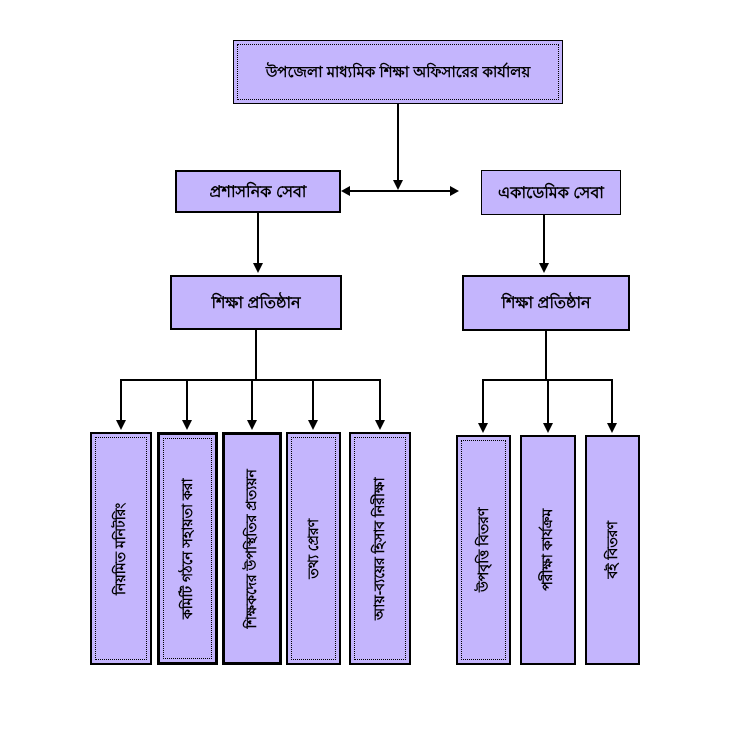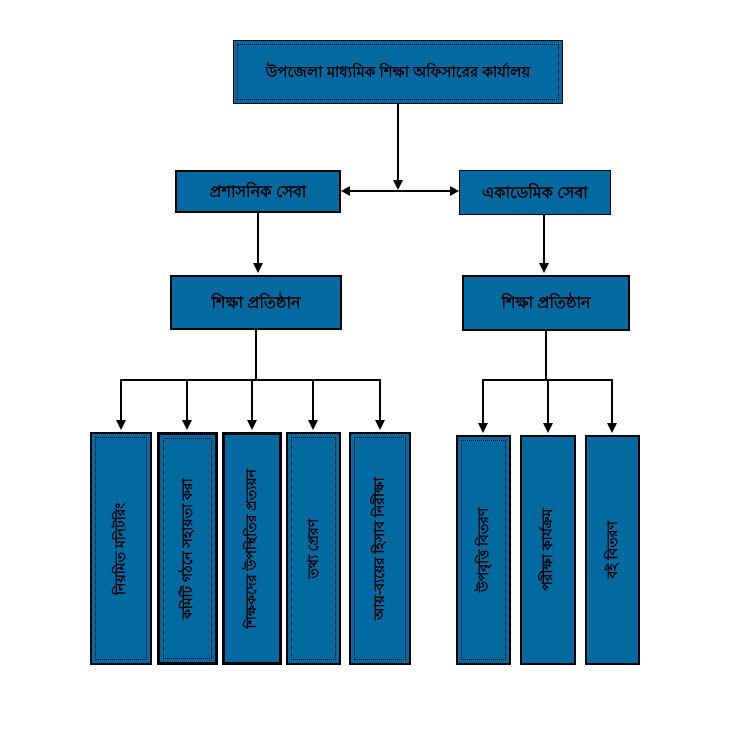--- a/index.html
+++ b/index.html
@@ -15,21 +15,21 @@
     background: #ffffff;
     overflow: hidden;
   }
   svg.connectors {
     position: absolute;
     left: 0; top: 0;
     width: 746px; height: 737px;
   }
   .node {
     position: absolute;
-    background: #0369a1;
+    background: #c4b5fd;
     border: 2px solid #000;
     display: flex;
     align-items: center;
     justify-content: center;
     text-align: center;
   }
   .node .inner {
     position: absolute;
     inset: 3px;
     border: none;
@@ -53,21 +53,21 @@
   .leaf .lbl {
     font-size: 14px;
     white-space: nowrap;
     transform: rotate(-90deg);
     padding: 0;
   }
 
   
   .top-box   { left: 233px; top: 40px;  width: 330px; height: 64px; }
   .svc-left  { left: 175px; top: 170px; width: 166px; height: 43px; padding-left: 36px; }
-  .svc-right { left: 459px; top: 170px; width: 152px; height: 45px; }
+  .svc-right { left: 481px; top: 170px; width: 140px; height: 45px; }
   .inst-left { left: 170px; top: 275px; width: 172px; height: 55px; }
   .inst-right{ left: 462px; top: 275px; width: 168px; height: 56px; }
 
   .leaf-l { top: 432px; height: 233px; }
   .leaf-l1 { left: 90px;  width: 62px; }
   .leaf-l2 { left: 157px; width: 61px; }
   .leaf-l3 { left: 222px; width: 60px; }
   .leaf-l4 { left: 286px; width: 55px; }
   .leaf-l5 { left: 349px; width: 62px; }
 

